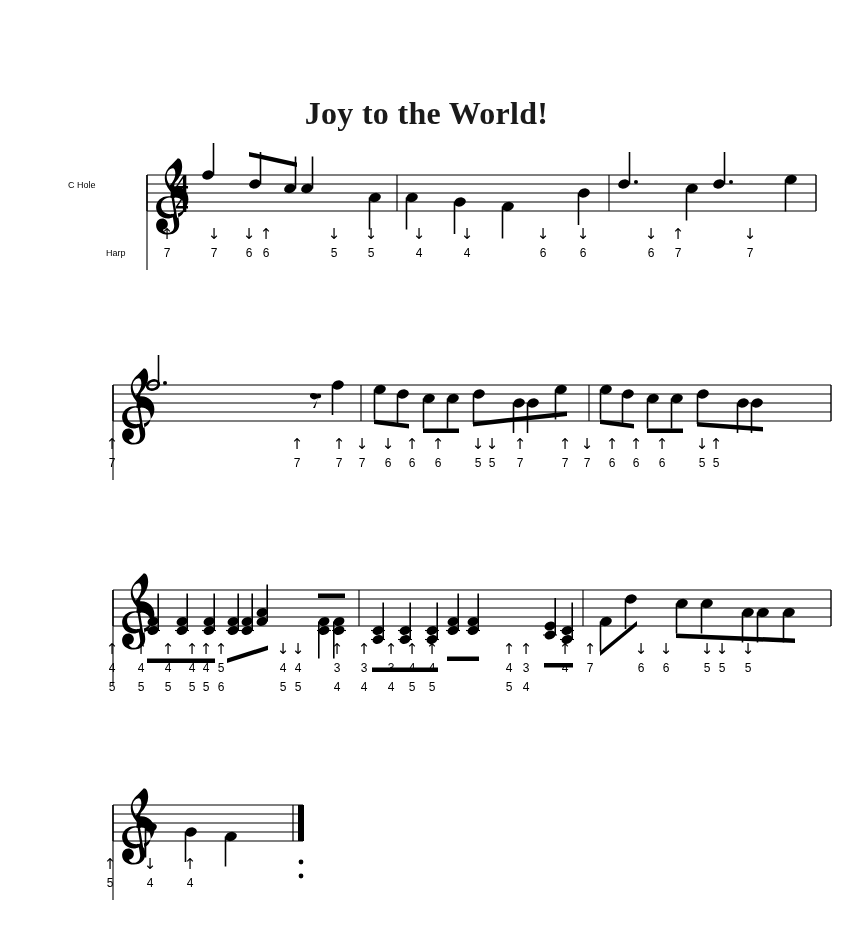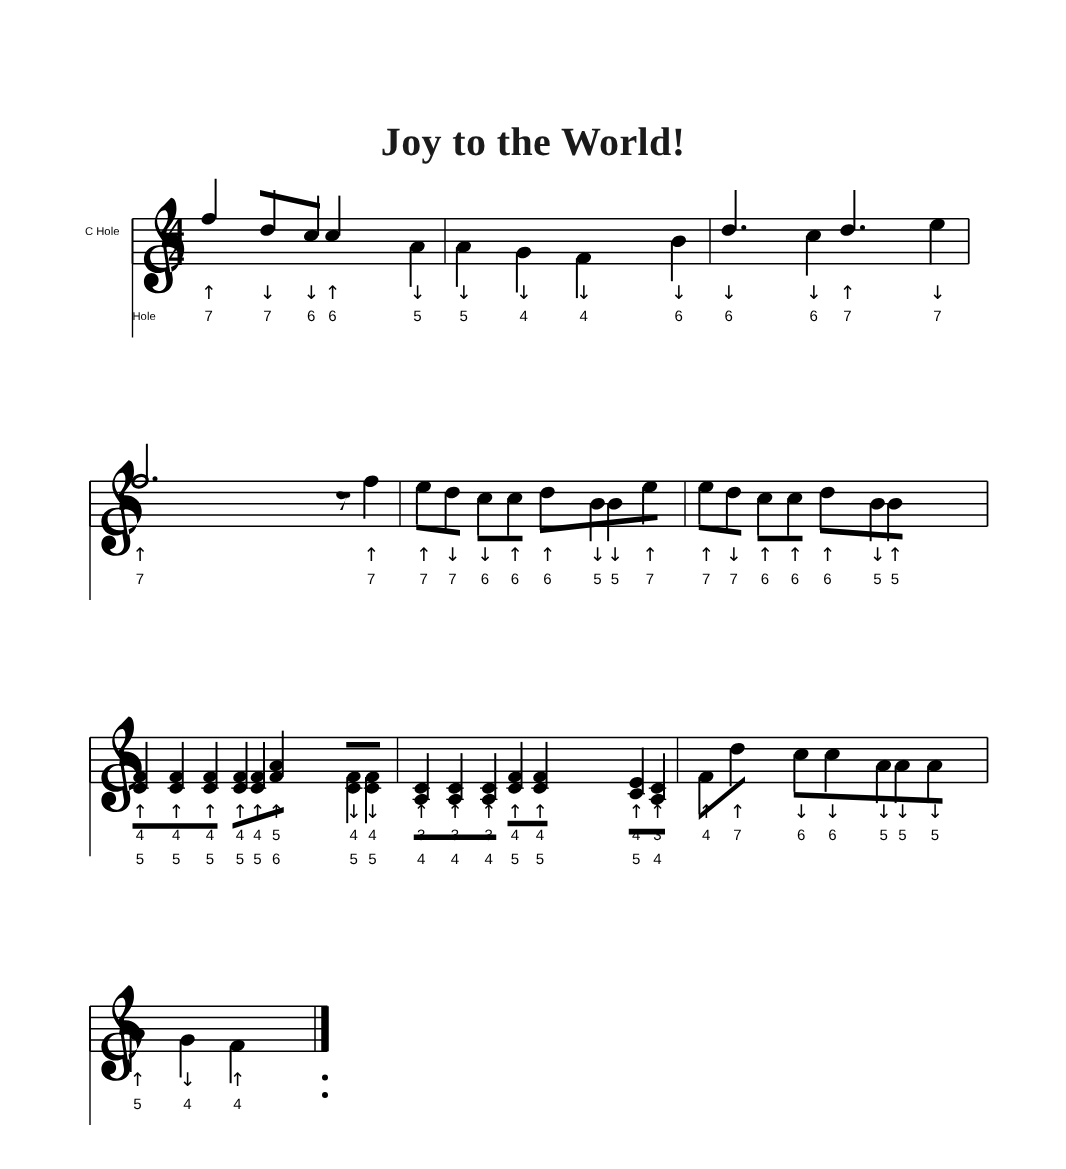--- a/index.html
+++ b/index.html
@@ -11,20 +11,21 @@
     width: 853px;
     height: 935px;
     font-family: "Liberation Serif", serif;
     color: #000000;
     position: relative;
     overflow: hidden;
   }
   #sheet {
     position: absolute;
     inset: 0;
+    padding-left: 41px;
   }
   .title {
     position: absolute;
     top: 95px;
     left: 0;
     width: 853px;
     text-align: center;
     font-family: "Liberation Serif", serif;
     font-weight: bold;
     font-size: 32px;
@@ -280,21 +281,21 @@
       <ellipse cx="110" cy="827.5" rx="6" ry="4.4" fill="#000000" transform="rotate(-20 110 827.5)"></ellipse>
       <line x1="104.5" y1="827.5" x2="104.5" y2="857.5" stroke="#000000" stroke-width="1.6"></line>
       <ellipse cx="150" cy="832" rx="6" ry="4.4" fill="#000000" transform="rotate(-20 150 832)"></ellipse>
       <line x1="144.5" y1="832" x2="144.5" y2="862" stroke="#000000" stroke-width="1.6"></line>
       <ellipse cx="190" cy="836.5" rx="6" ry="4.4" fill="#000000" transform="rotate(-20 190 836.5)"></ellipse>
       <line x1="184.5" y1="836.5" x2="184.5" y2="866.5" stroke="#000000" stroke-width="1.6"></line>
     </svg>
 
   <div id="overlay">
       <div class="sys-label" style="left: 68px; top: 180px;">C Hole</div>
-      <div class="sys-label" style="left: 106px; top: 248px;">Hole</div>
+      <div class="sys-label" style="left: 106px; top: 248px;">Harp</div>
       <div class="arrow" style="left: 157px; top: 227px; width: 20px;">↑</div>
       <div class="tab-num" style="left: 157px; top: 246px; width: 20px;">7</div>
       <div class="arrow" style="left: 204px; top: 227px; width: 20px;">↓</div>
       <div class="tab-num" style="left: 204px; top: 246px; width: 20px;">7</div>
       <div class="arrow" style="left: 239px; top: 227px; width: 20px;">↓</div>
       <div class="tab-num" style="left: 239px; top: 246px; width: 20px;">6</div>
       <div class="arrow" style="left: 256px; top: 227px; width: 20px;">↑</div>
       <div class="tab-num" style="left: 256px; top: 246px; width: 20px;">6</div>
       <div class="arrow" style="left: 324px; top: 227px; width: 20px;">↓</div>
       <div class="tab-num" style="left: 324px; top: 246px; width: 20px;">5</div>

